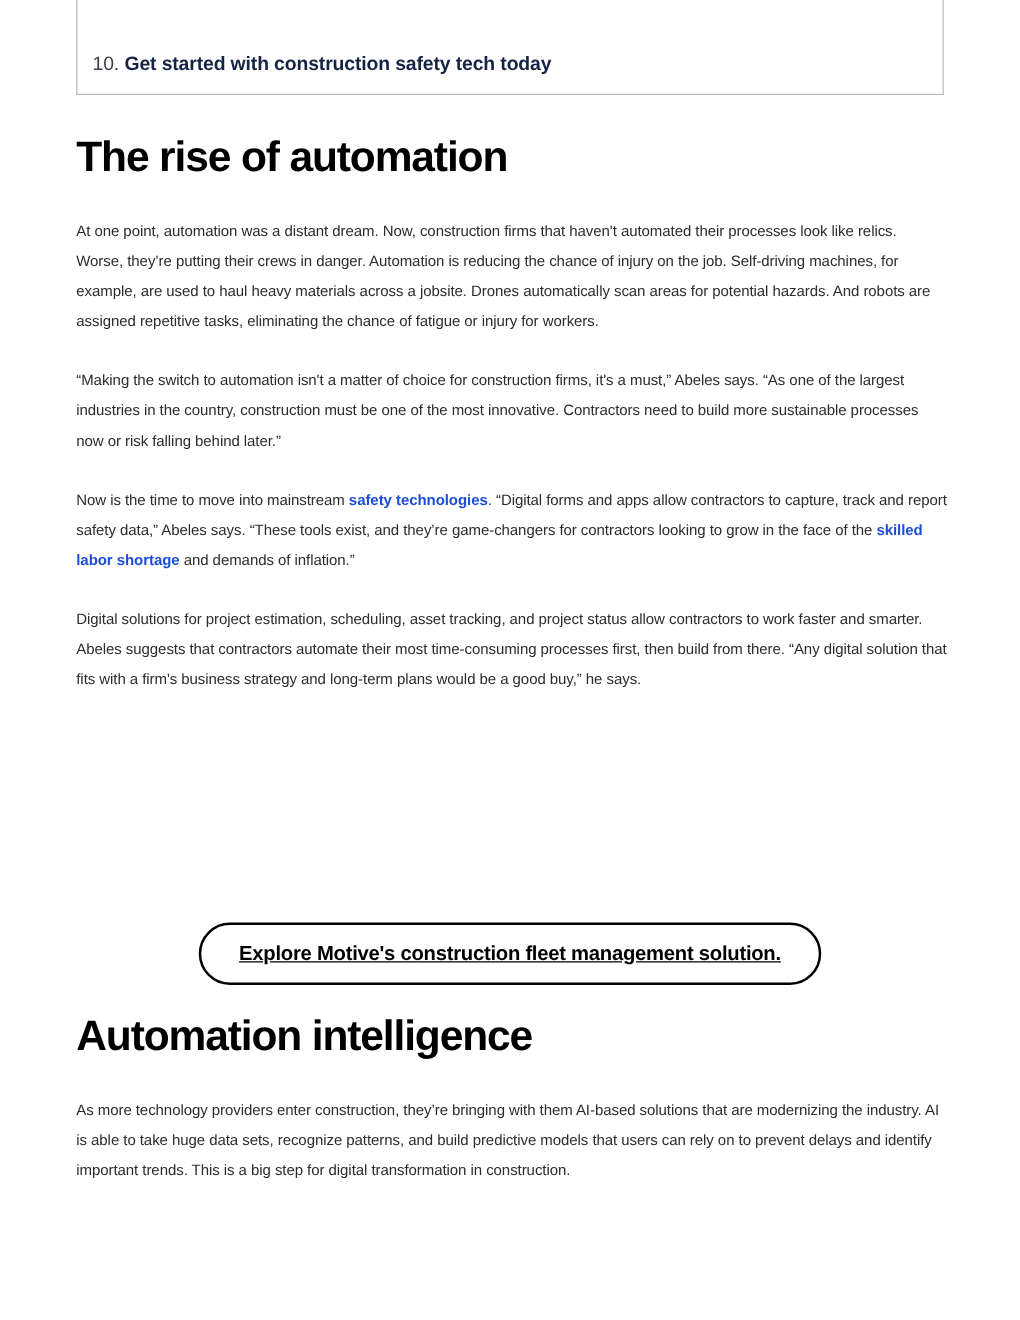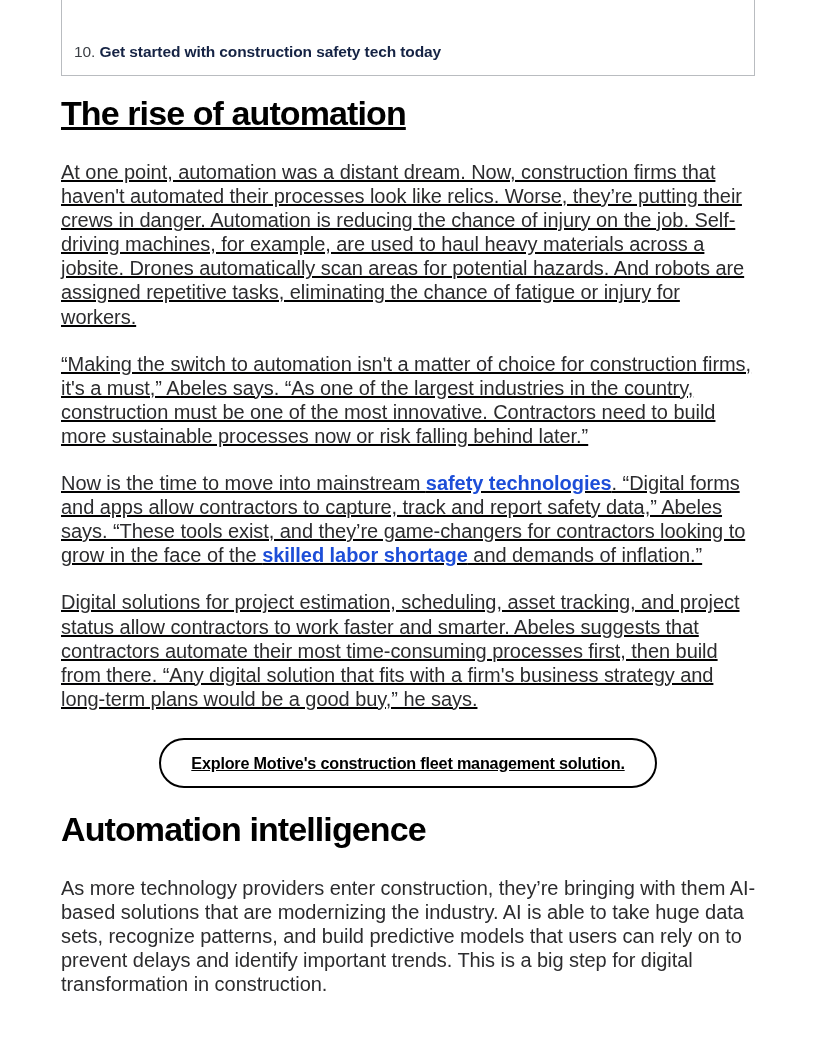--- a/index.html
+++ b/index.html
@@ -52,37 +52,36 @@
     color: #152344;
     font-weight: 700;
     text-decoration: none;
     letter-spacing: -0.1px;
   }
 
   
   .content {
     position: absolute;
     left: 61px;
-    top: 92px;
+    top: 105px;
     width: 697px;
-    text-decoration: underline;
   }
 
   h2.section-heading {
     margin: 0;
     font-size: 34px;
     line-height: 42px;
     font-weight: 700;
     letter-spacing: -0.9px;
     color: #000000;
   }
 
   p.body-text {
     margin: 0;
-    font-size: 20px;
+    font-size: 12px;
     line-height: 24.1px;
     color: #2c2c2e;
     letter-spacing: -0.05px;
   }
 
   a.inline-link {
     color: #1d4ed8;
     font-weight: 600;
     text-decoration: none;
   }

